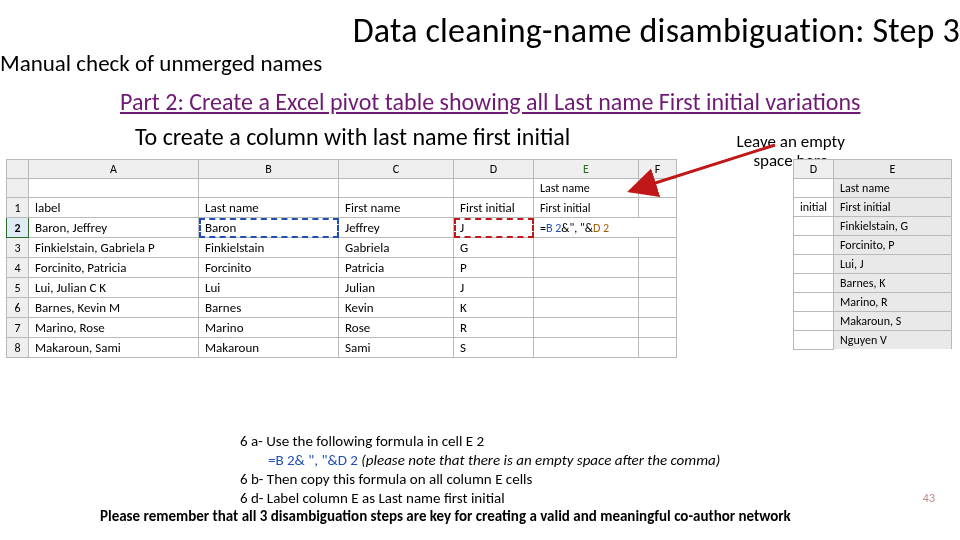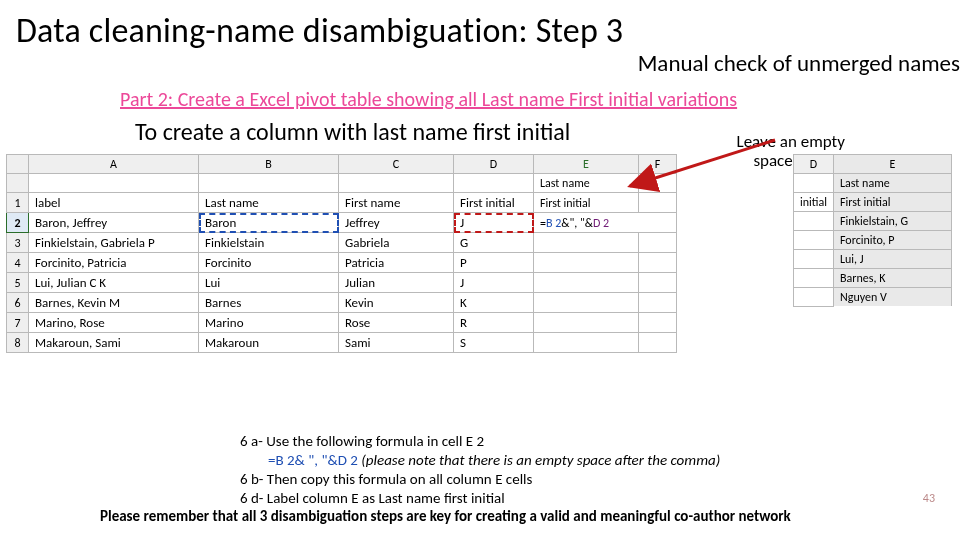--- a/index.html
+++ b/index.html
@@ -1,20 +1,20 @@
 <!DOCTYPE html>
 <html><head>
 <meta charset="utf-8">
 <style>
   * { box-sizing: border-box; margin: 0; padding: 0; }
   html, body { width: 960px; height: 540px; font-family: Calibri, Arial, sans-serif; background: #fff; color: #000; }
   .slide { position: relative; width: 960px; height: 540px; padding: 10px 0 0 0; overflow: hidden; }
-  .title { font-size: 34px; font-weight: 400; text-align: left; letter-spacing: 0.2px; padding-left: 16px; }
-  .subtitle { font-size: 23px; font-weight: 400; text-align: right; margin-top: -2px; }
-  .part2 { font-size: 20px; color: #ec4899; text-decoration: underline; margin: 10px 0 0 120px; }
+  .title { font-size: 34px; font-weight: 400; text-align: right; letter-spacing: 0.2px; padding-left: 16px; }
+  .subtitle { font-size: 23px; font-weight: 400; text-align: left; margin-top: -2px; }
+  .part2 { font-size: 24px; color: #701a75; text-decoration: underline; margin: 10px 0 0 120px; }
   .to-create { font-size: 24px; margin: 6px 0 0 135px; }
   .leave-empty { position: absolute; right: 115px; top: 133px; font-size: 17px; text-align: center; line-height: 1.1; }
   .page-num { position: absolute; right: 25px; bottom: 35px; font-size: 12px; color: #b88; }
 
   .tables-row { position: relative; margin-top: 8px; height: 220px; }
 
   
   .tbl-left { position: absolute; left: 6px; top: 0; border-collapse: collapse; font-size: 13px; }
   .tbl-left th, .tbl-left td { border: 1px solid #b9b9b9; padding: 2px 6px; text-align: left; background: #fff; vertical-align: bottom; }
   .tbl-left .colheads td { background: #efefef; font-weight: 400; text-align: center; font-size: 12px; }
@@ -27,21 +27,21 @@
   .tbl-left td.colD { width: 80px; }
   .tbl-left td.colE { width: 105px; font-size: 12px; }
   .tbl-left td.colF { width: 38px; }
   .tbl-left .ehead { color: #2a6d2a; font-weight: 700; text-align: center; }
   .tbl-left .fhead { text-align: center; }
 
   .cell-b2 { outline: 2px dashed #1f4fb3; outline-offset: -2px; }
   .cell-d2 { outline: 2px dashed #c01818; outline-offset: -2px; }
   .formula-cell { font-family: Calibri, Arial, sans-serif; font-size: 12px; white-space: nowrap; }
   .fblue { color: #1f4fb3; }
-  .fred { color: #701a75; }
+  .fred { color: #a16207; }
 
   
   .tbl-right { position: absolute; right: 8px; top: 0; border-collapse: collapse; font-size: 12px; }
   .tbl-right th, .tbl-right td { border: 1px solid #b9b9b9; padding: 2px 6px; text-align: left; background: #fff; }
   .tbl-right .colheads td { background: #efefef; text-align: center; }
   .tbl-right td.colD { width: 40px; }
   .tbl-right td.colE { width: 118px; background: #e9e9e9; }
   .tbl-right .hdrE { background: #d9d9d9; }
 
   
@@ -184,20 +184,28 @@
             <td class="colD"></td>
             <td class="colE">Forcinito, P</td>
           </tr>
       <tr>
             <td class="colD"></td>
             <td class="colE">Lui, J</td>
           </tr>
       <tr>
             <td class="colD"></td>
             <td class="colE">Barnes, K</td>
+          </tr>
+      <tr>
+            <td class="colD"></td>
+            <td class="colE">Marino, R</td>
+          </tr>
+      <tr>
+            <td class="colD"></td>
+            <td class="colE">Makaroun, S</td>
           </tr>
       <tr>
             <td class="colD"></td>
             <td class="colE" style="border-bottom:none">Nguyen  V</td>
           </tr>
     </tbody>
       </table>
 
     <svg class="arrow" style="left:620px; top:-18px;" width="180" height="60">
       <defs>

